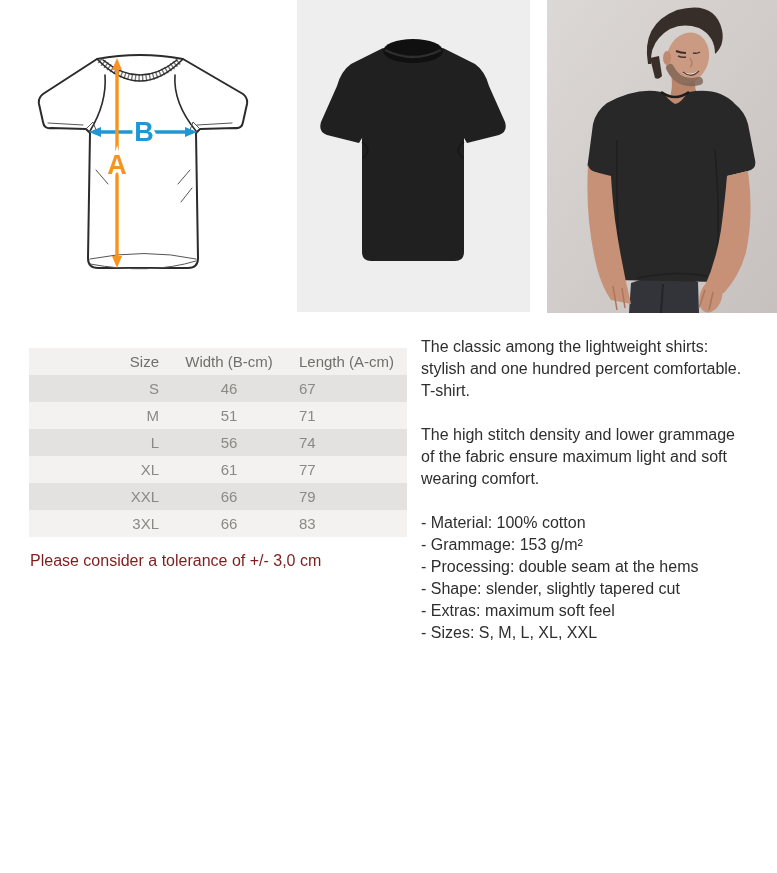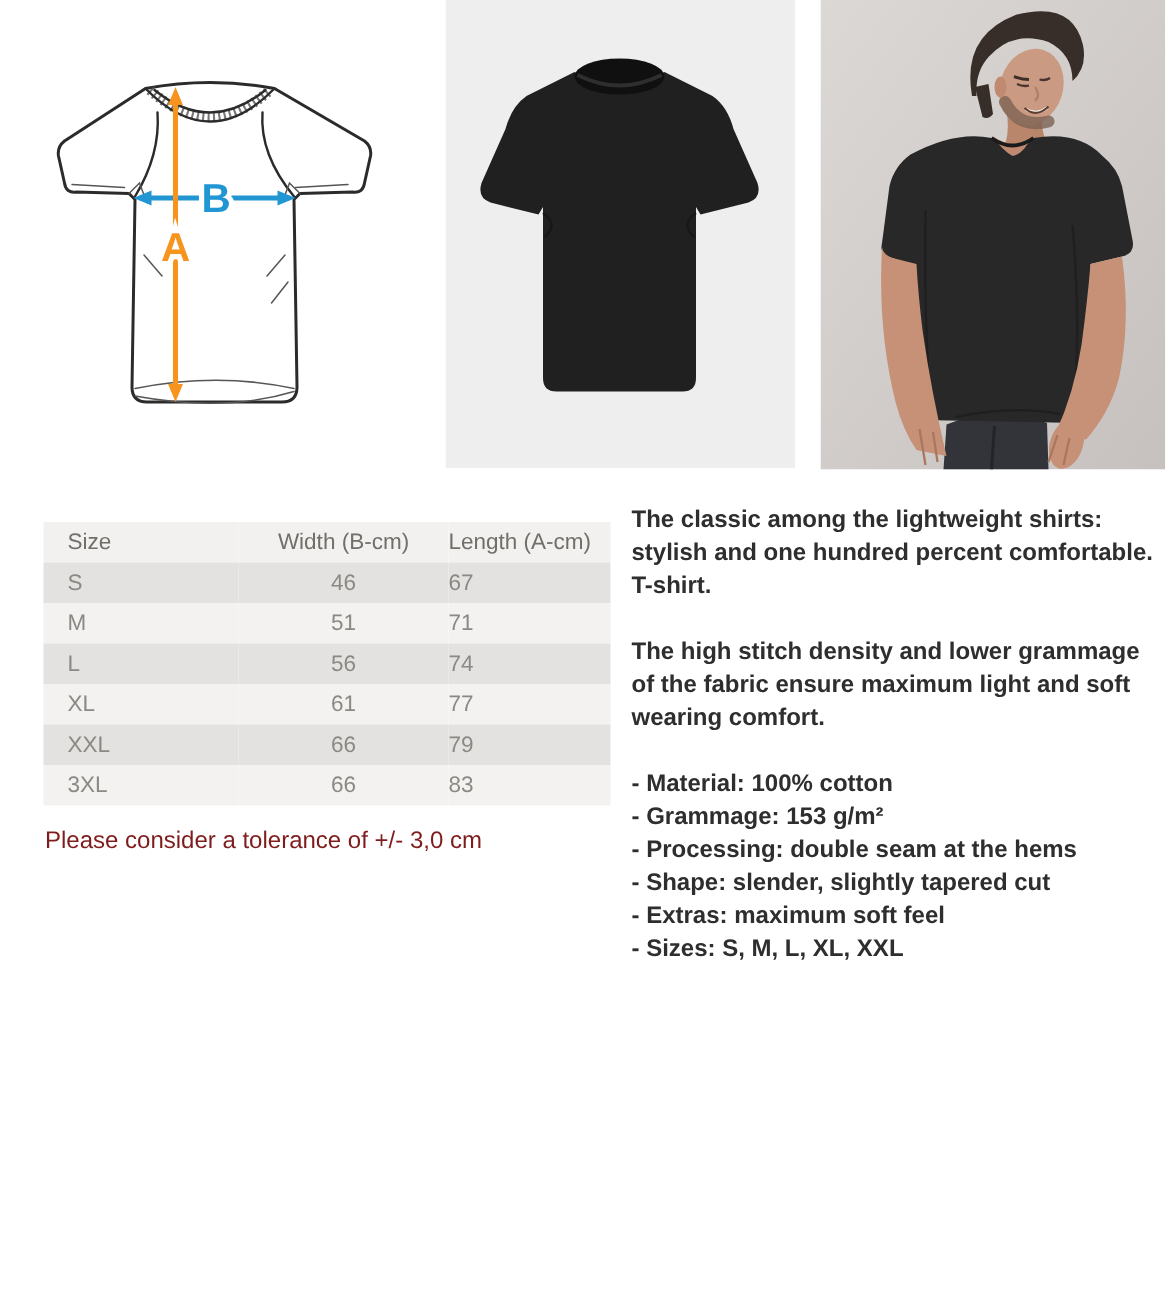--- a/index.html
+++ b/index.html
@@ -23,33 +23,33 @@
        text-anchor:middle;paint-order:stroke;stroke:#ffffff;stroke-width:7;}
 
   
   .size-table{
     position:absolute;left:29px;top:348px;width:362px;
     border-collapse:collapse;font-size:15px;table-layout:fixed;
   }
   .size-table th,.size-table td{
     height:27px;padding:0;text-align:left;vertical-align:middle;font-weight:normal;
   }
-  .size-table th:first-child,.size-table td:first-child{width:114px;padding-left:16px;}
+  .size-table th:first-child,.size-table td:first-child{width:114px;padding-left:16px;text-align:right;}
   .size-table th:nth-child(2),.size-table td:nth-child(2){width:140px;text-align:center;}
   .size-table th:nth-child(3),.size-table td:nth-child(3){width:108px;}
   .size-table thead tr{background:#f2f1ef;color:#716f6a;}
   .size-table tbody tr{color:#8b8984;}
   .size-table tbody tr.shade{background:#e4e2e0;}
   .size-table tbody tr.lite{background:#f3f2f0;}
 
   .tolerance{
     position:absolute;left:30px;top:552px;font-size:16px;color:#7f1d1d;white-space:nowrap;
   }
   .description{
-    position:absolute;left:421px;top:336px;font-size:16px;color:#2e2e2e;font-weight:bold;
+    position:absolute;left:421px;top:336px;font-size:16px;color:#2e2e2e;
   }
   .description .line{line-height:22px;white-space:nowrap;}
   .description .para{margin:0 0 22px 0;}
   .description .para:last-child{margin-bottom:0;}
 </style>
 </head>
 <body>
 
 <div class="canvas">
 

